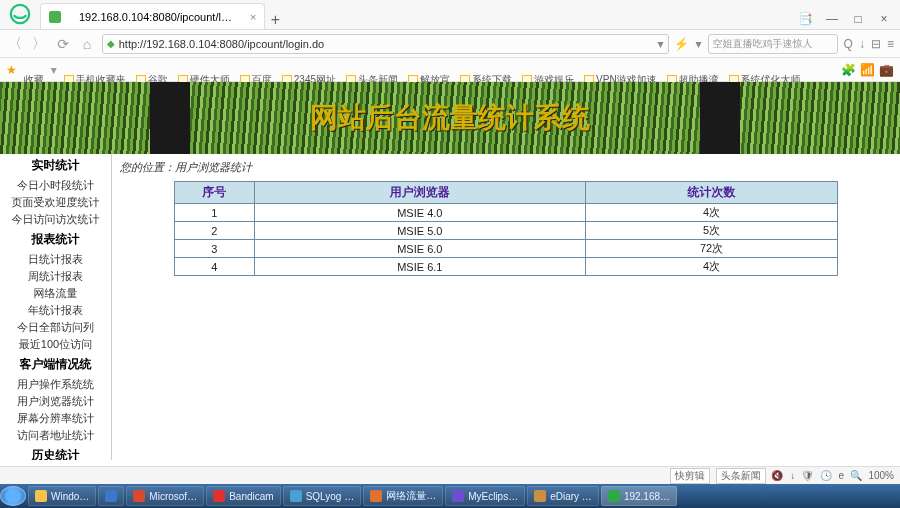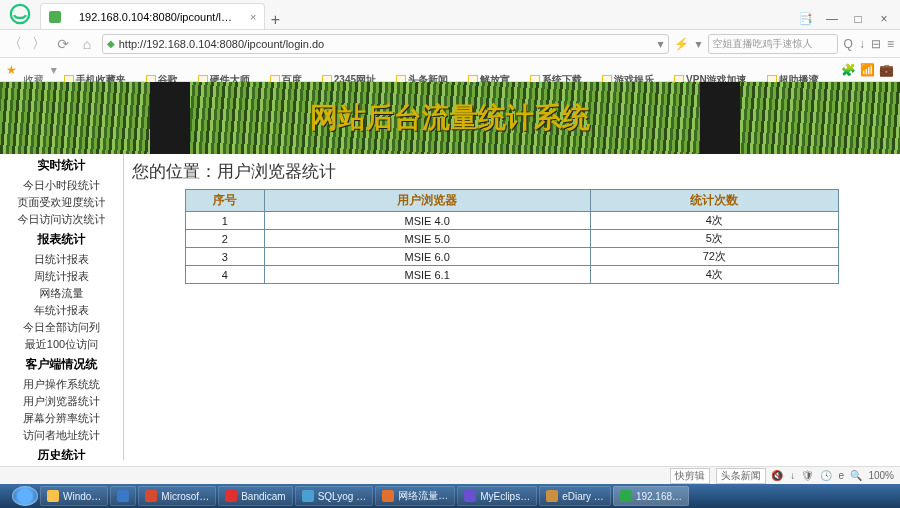--- a/index.html
+++ b/index.html
@@ -32,38 +32,38 @@
 
   
   .viewport { position: relative; height: 378px; overflow: hidden; background: #fff; }
   .banner { height: 72px; width: 100%; display: flex; align-items: center; justify-content: center; position: relative; overflow: hidden; }
   .banner-bg { position: absolute; inset: 0; background: repeating-linear-gradient(95deg, #3d6b1f 0 3px, #6fa83a 3px 6px, #2c4d15 6px 9px, #8fc45a 9px 12px); }
   .banner-pillar { position: absolute; top: 0; bottom: 0; width: 40px; background: #1a1a1a; }
   .pl { left: 150px; } .pr { right: 160px; }
   .banner-title { position: relative; font-size: 28px; font-weight: bold; color: #d4b000; font-family: "SimSun", serif; text-shadow: 1px 1px 0 #222; }
 
   .content-wrap { display: flex; height: calc(100% - 72px); }
-  .sidebar { width: 124px; border-right: 1px solid #ccc; background: #fff; overflow: hidden; }
+  .sidebar { width: 112px; border-right: 1px solid #ccc; background: #fff; overflow: hidden; }
   .sb-group { font-weight: bold; font-size: 12px; text-align: center; padding: 3px 0; color: #000; }
   .sb-item { font-size: 11px; text-align: center; padding: 1px 0; color: #333; cursor: pointer; white-space: nowrap; overflow: hidden; }
   .main { flex: 1; padding: 4px 8px; position: relative; }
-  .crumb { font-size: 17px; color: #333; padding: 2px 0 6px; }
+  .crumb { font-size: 11px; color: #333; padding: 2px 0 6px; font-style: italic; }
 
   table.stats { border-collapse: collapse; margin: 0 auto; width: 86%; }
-  table.stats th { background: #c7e0ea; border: 1px solid #6a8ca0; font-size: 12px; height: 22px; font-weight: bold; color: #a16207; }
+  table.stats th { background: #c7e0ea; border: 1px solid #6a8ca0; font-size: 12px; height: 22px; font-weight: bold; color: #4c1d95; }
   table.stats td { border: 1px solid #6a8ca0; font-size: 11px; height: 18px; text-align: center; color: #222; }
 
   .watermark { position: absolute; left: 50%; top: 50%; transform: translate(-50%, -10%); font-size: 26px; color: rgba(0,0,0,0.12); font-style: italic; font-family: Georgia, serif; pointer-events: none; white-space: nowrap; }
 
   
   .status-bar { position: absolute; bottom: 24px; left: 0; right: 0; height: 18px; background: #f5f5f5; border-top: 1px solid #ddd; display: flex; align-items: center; justify-content: flex-end; gap: 6px; padding: 0 6px; font-size: 10px; color: #666; }
   .status-btn { border: 1px solid #ccc; border-radius: 0; padding: 0 4px; background: #fff; }
 
   
-  .taskbar { position: absolute; bottom: 0; left: 0; right: 0; height: 24px; background: linear-gradient(#3a6ea5, #1b3d63); display: flex; align-items: center; gap: 2px; padding: 0 12px; }
+  .taskbar { position: absolute; bottom: 0; left: 0; right: 0; height: 24px; background: linear-gradient(#3a6ea5, #1b3d63); display: flex; align-items: center; gap: 2px; padding: 0 0; }
   .start { width: 26px; height: 20px; background: radial-gradient(circle, #5fb0ff 40%, #0a4b8a 100%); border-radius: 50%; box-shadow: 0 0 3px #fff inset; }
   .task-item { height: 20px; background: rgba(255,255,255,0.08); border: 1px solid rgba(255,255,255,0.15); border-radius: 2px; display: flex; align-items: center; gap: 4px; padding: 0 6px; color: #e6f0ff; font-size: 10px; max-width: 90px; overflow: hidden; white-space: nowrap; }
   .task-item.active { background: rgba(255,255,255,0.25); }
   .ti-ico { width: 12px; height: 12px; border-radius: 2px; }
 </style>
 </head>
 <body>
 
 <div class="tab-bar">
   <div class="browser-logo">
@@ -105,21 +105,21 @@
   <span class="ctrl-ico">Q</span>
   <span class="ctrl-ico">↓</span>
   <span class="ctrl-ico">⊟</span>
   <span class="ctrl-ico">≡</span>
 </div>
 
 <div class="bk-bar">
   <span class="fav-star">★</span>
   <span class="bk-item">收藏</span>
   <span class="ctrl-ico" style="color:#999;">▾</span>
-  <span id="bk-row" style="display:flex;gap:14px;flex:1;overflow:hidden;font-weight:bold;">
+  <span id="bk-row" style="display:flex;gap:4px;flex:1;overflow:hidden;">
       <span class="bk-item"><span class="bk-ico"></span>手机收藏夹</span>
       <span class="bk-item"><span class="bk-ico"></span>谷歌</span>
       <span class="bk-item"><span class="bk-ico"></span>硬件大师</span>
       <span class="bk-item"><span class="bk-ico"></span>百度</span>
       <span class="bk-item"><span class="bk-ico"></span>2345网址</span>
       <span class="bk-item"><span class="bk-ico"></span>头条新闻</span>
       <span class="bk-item"><span class="bk-ico"></span>解放宣</span>
       <span class="bk-item"><span class="bk-ico"></span>系统下载</span>
       <span class="bk-item"><span class="bk-ico"></span>游戏娱乐</span>
       <span class="bk-item"><span class="bk-ico"></span>VPN游戏加速</span>

